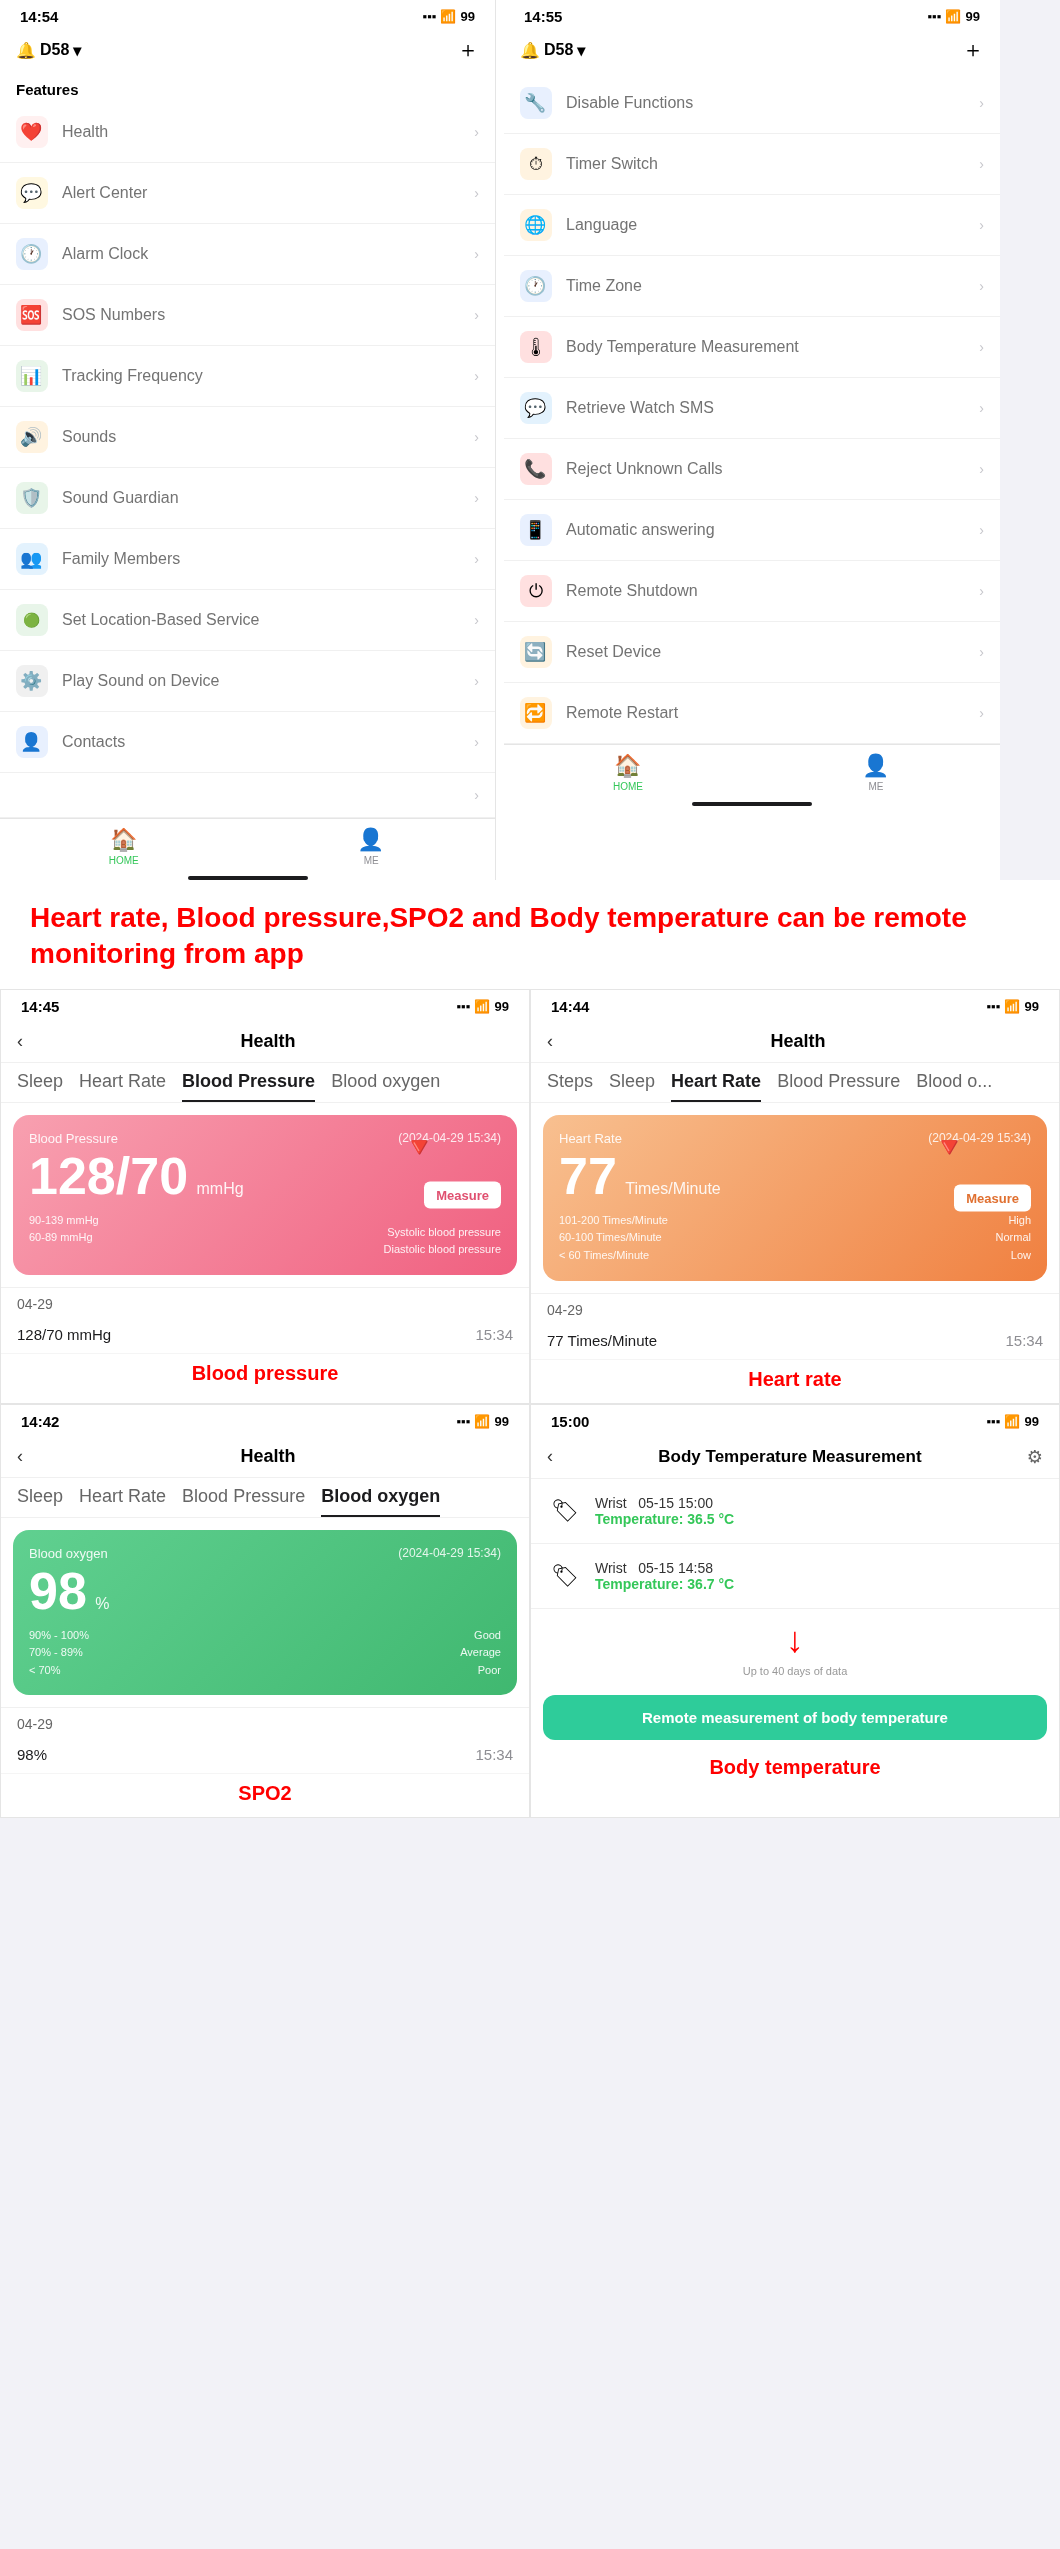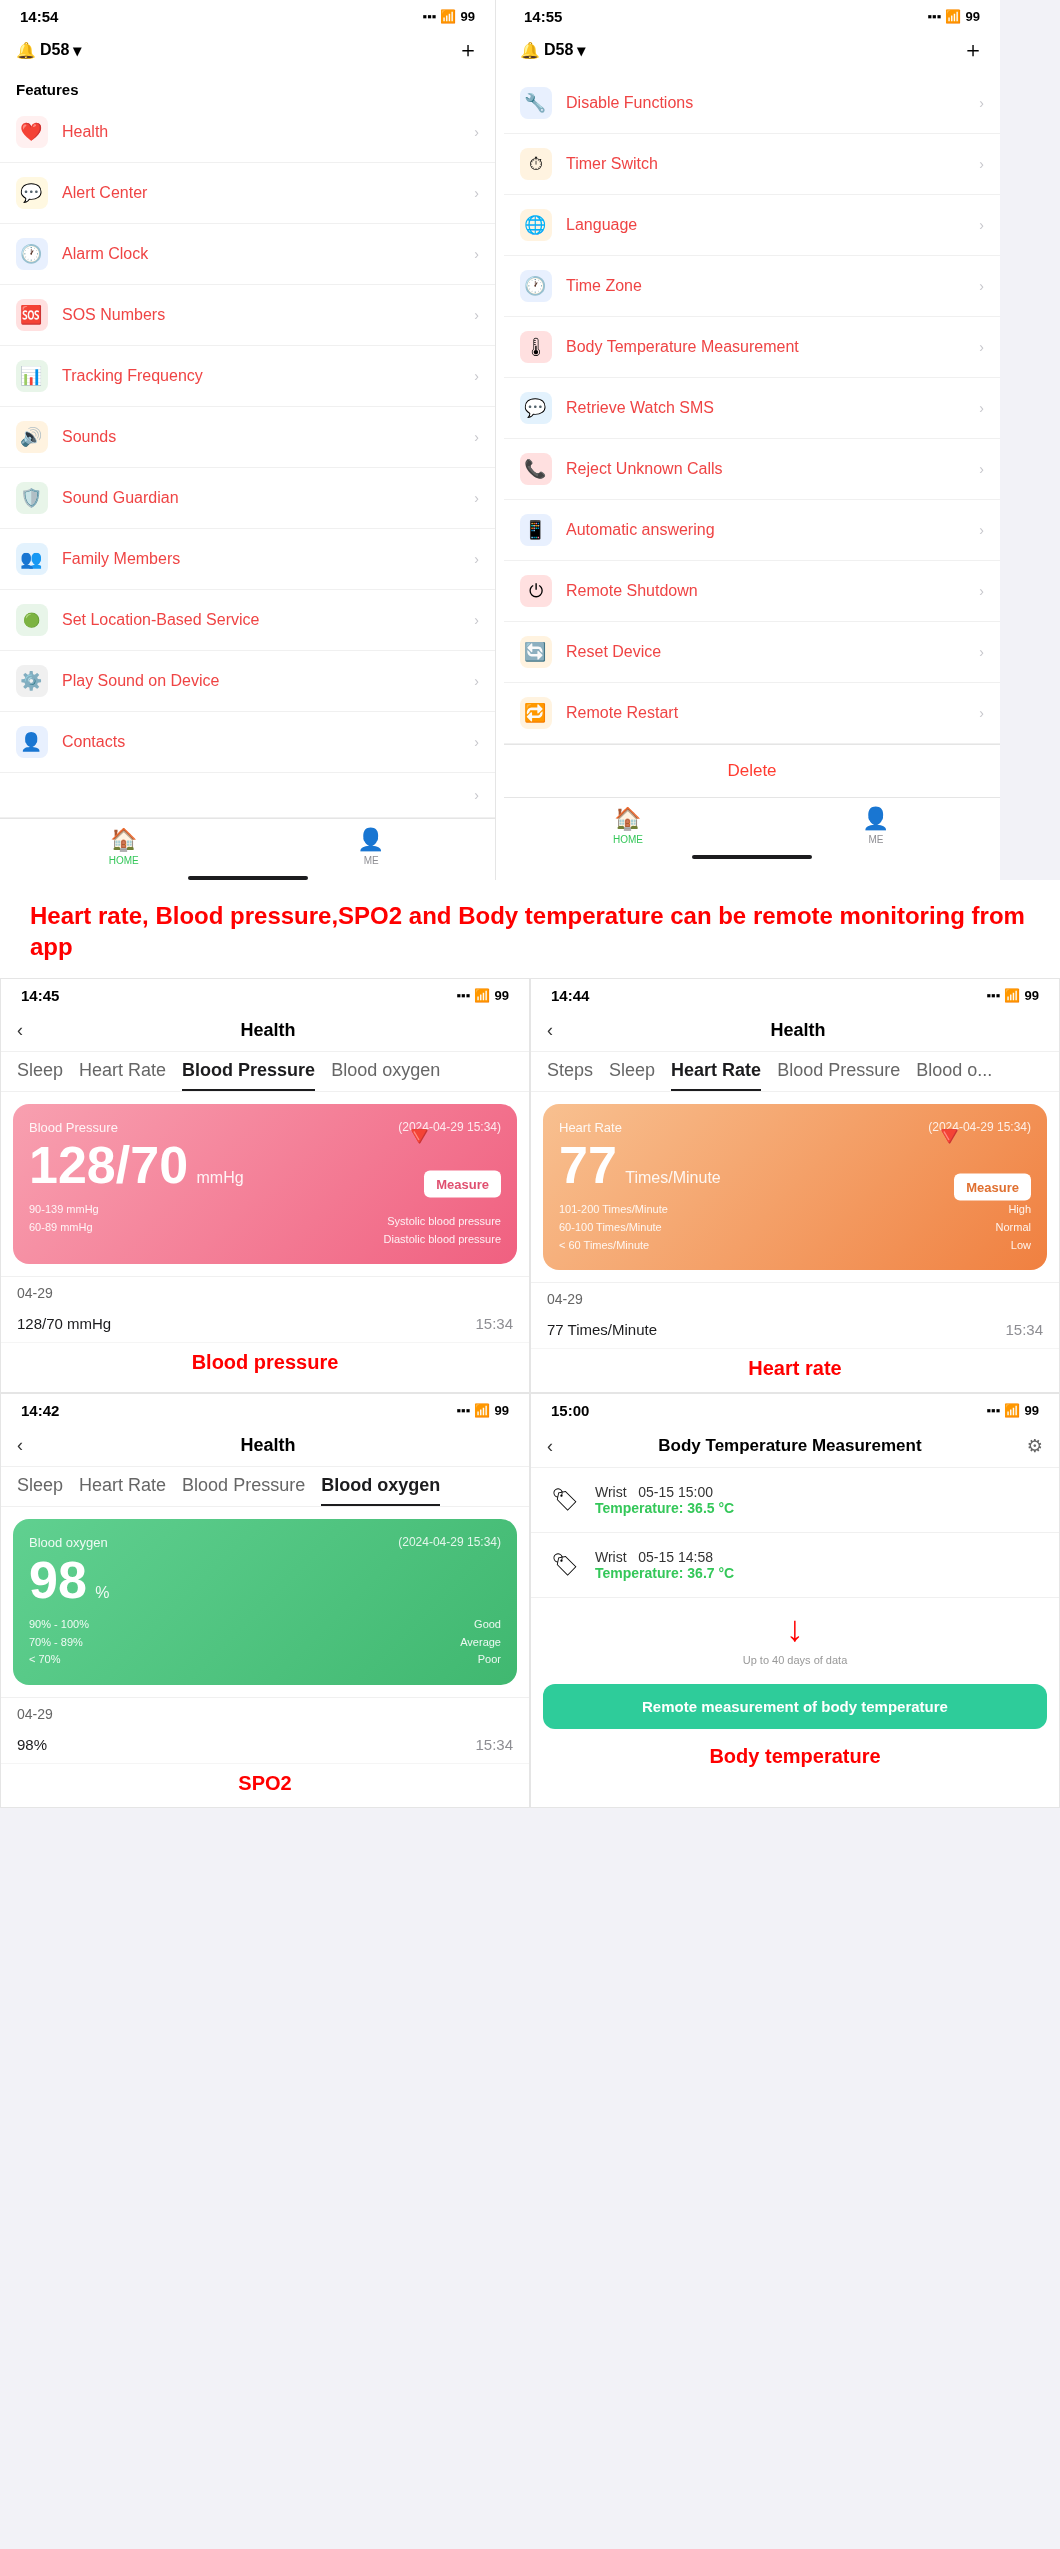--- a/index.html
+++ b/index.html
@@ -80,21 +80,21 @@
       display: flex;
       align-items: center;
       justify-content: center;
       margin-right: 14px;
       font-size: 18px;
       flex-shrink: 0;
     }
     .menu-label {
       flex: 1;
       font-size: 16px;
-      color: #ef4444;
+      color: #737373;
     }
     .chevron {
       color: #c7c7cc;
       font-size: 14px;
     }
 
     .bottom-nav {
       display: flex;
       border-top: 1px solid #e5e5e5;
       background: #fff;
@@ -131,21 +131,21 @@
       background: #fff;
     }
 
     
     .banner {
       background: #fff;
       padding: 20px 30px 16px;
       text-align: left;
     }
     .banner-text {
-      font-size: 24px;
+      font-size: 28px;
       font-weight: 900;
       color: #ff0000;
       line-height: 1.3;
     }
 
     
     .phones-row-bottom {
       display: flex;
       flex-wrap: wrap;
       width: 1060px;
@@ -541,21 +541,20 @@
         <div class="menu-icon" style="background:#fff3e0;">🔄</div>
         <span class="menu-label">Reset Device</span>
         <span class="chevron">›</span>
       </div>
       <div class="menu-item">
         <div class="menu-icon" style="background:#fff3e0;">🔁</div>
         <span class="menu-label">Remote Restart</span>
         <span class="chevron">›</span>
       </div>
     </div>
-    <div class="delete-btn">Delete</div>
     <div class="bottom-nav">
       <div class="nav-item active">
         <span class="nav-icon" style="color:#34c759;">🏠</span>
         <span class="nav-label" style="color:#34c759;">HOME</span>
       </div>
       <div class="nav-item">
         <span class="nav-icon" style="color:#8e8e93;">👤</span>
         <span class="nav-label">ME</span>
       </div>
     </div>

